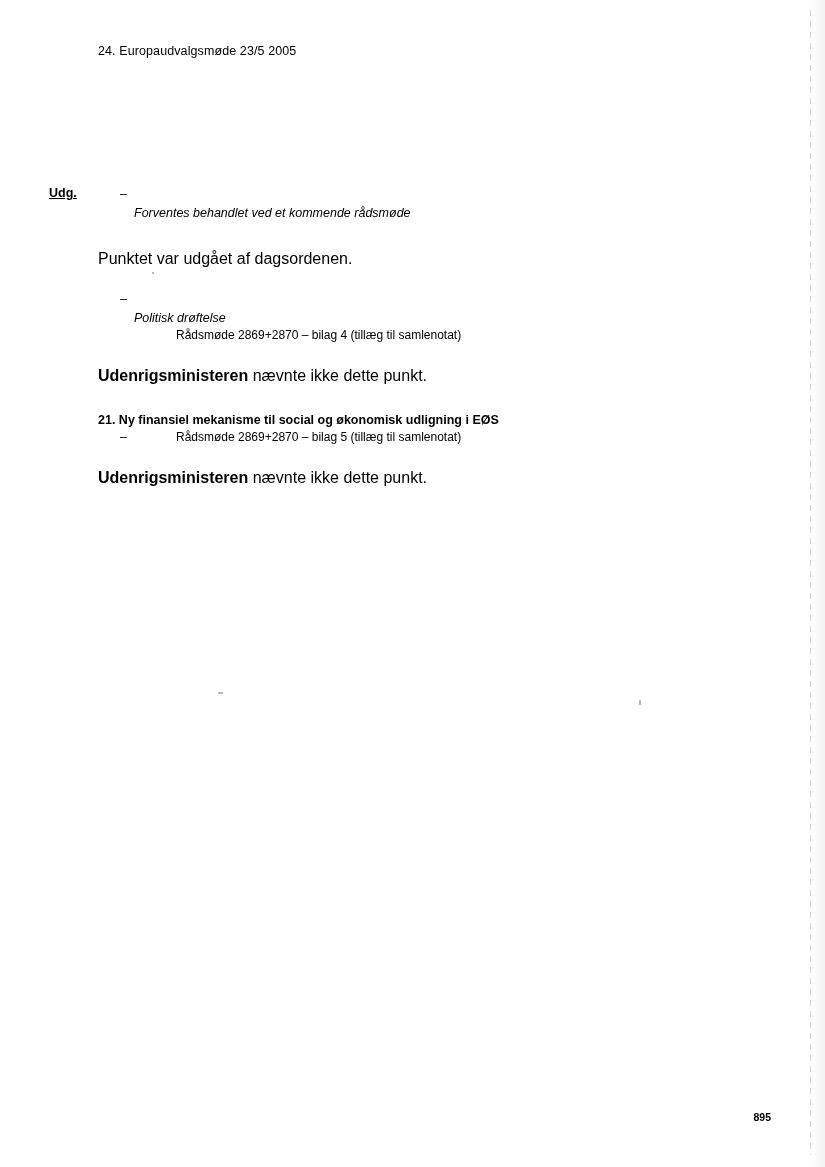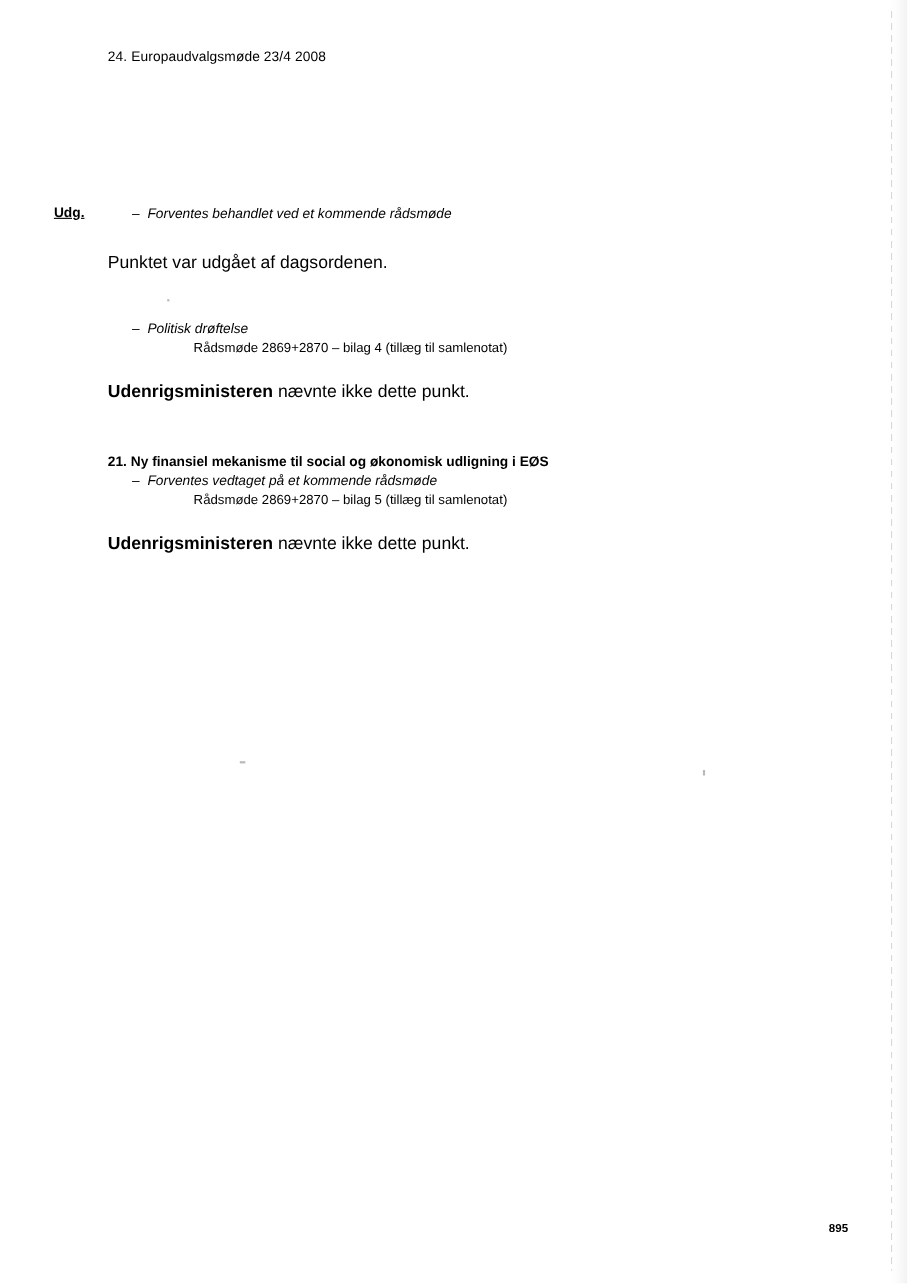--- a/index.html
+++ b/index.html
@@ -79,20 +79,21 @@
     position: relative;
   }
   .sub-dash .dash {
     position: absolute;
     left: 22px;
     font-style: normal;
   }
   .sub-dash .dash-text {
     display: inline-block;
     padding-left: 14px;
+    margin-top: 19px;
   }
   .ref-line {
     font-size: 12px;
     line-height: 17px;
     padding-left: 78px;
   }
   .para {
     font-size: 16px;
     line-height: 17px;
   }
@@ -112,21 +113,21 @@
     background: #b9b9b9;
   }
 </style>
 </head>
 <body>
 
 <div class="page">
 
   <div class="content">
 
-    <div class="doc-header">24. Europaudvalgsmøde 23/4 2008</div>
+    <div class="doc-header">24. Europaudvalgsmøde 23/5 2005</div>
 
     <div class="gutter-note">Udg.</div>
 
     <div class="block" style="top: 186px;">
       <div class="sub-dash">
         <span class="dash">–</span>
         <span class="dash-text">Forventes behandlet ved et kommende rådsmøde</span>
       </div>
       <div class="para" style="margin-top: 28px;">
         <span>Punktet var udgået af dagsordenen.</span>
@@ -141,21 +142,20 @@
       <div class="ref-line">Rådsmøde 2869+2870 – bilag 4 (tillæg til samlenotat)</div>
       <div class="para" style="margin-top: 23px;">
         <span class="lead">Udenrigsministeren</span><span> nævnte ikke dette punkt.</span>
       </div>
     </div>
 
     <div class="block" style="top: 412px;">
       <div class="item-title">21. Ny finansiel mekanisme til social og økonomisk udligning i EØS</div>
       <div class="sub-dash">
         <span class="dash">–</span>
-        <span class="dash-text">Forventes vedtaget på et kommende rådsmøde</span>
       </div>
       <div class="ref-line">Rådsmøde 2869+2870 – bilag 5 (tillæg til samlenotat)</div>
       <div class="para" style="margin-top: 23px;">
         <span class="lead">Udenrigsministeren</span><span> nævnte ikke dette punkt.</span>
       </div>
     </div>
 
     <div class="page-number">895</div>
 
     <span class="speck" style="left:218px; top:692px; width:5px; height:2px;"></span>

